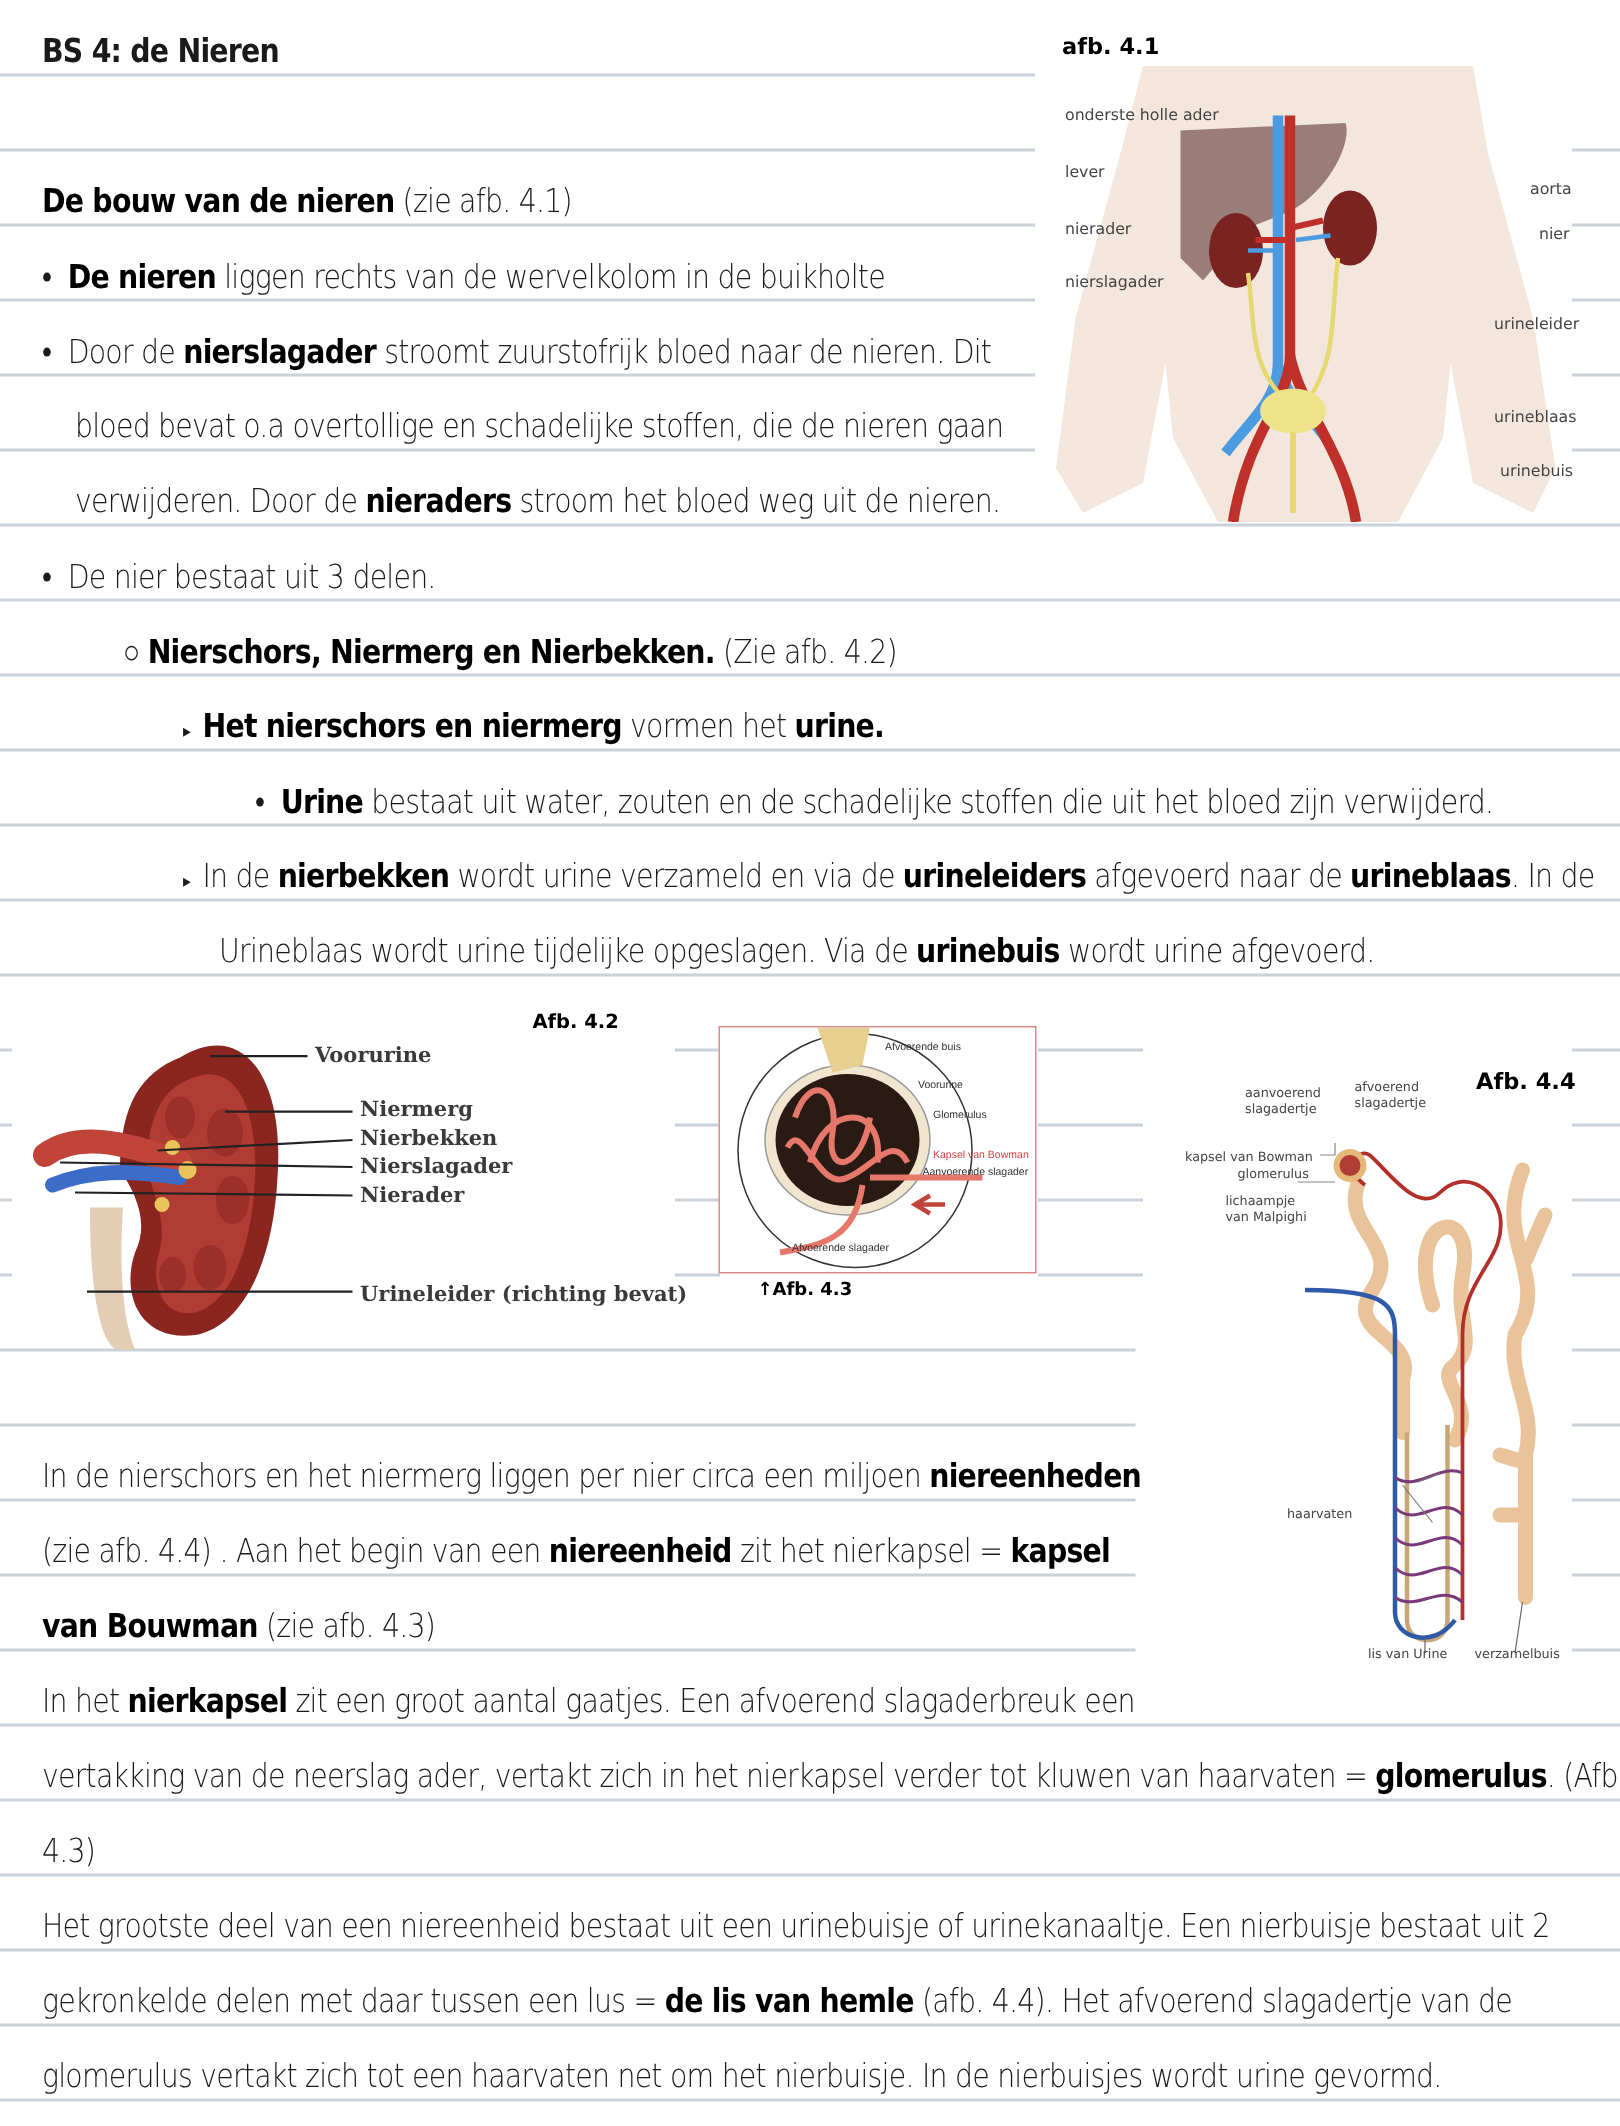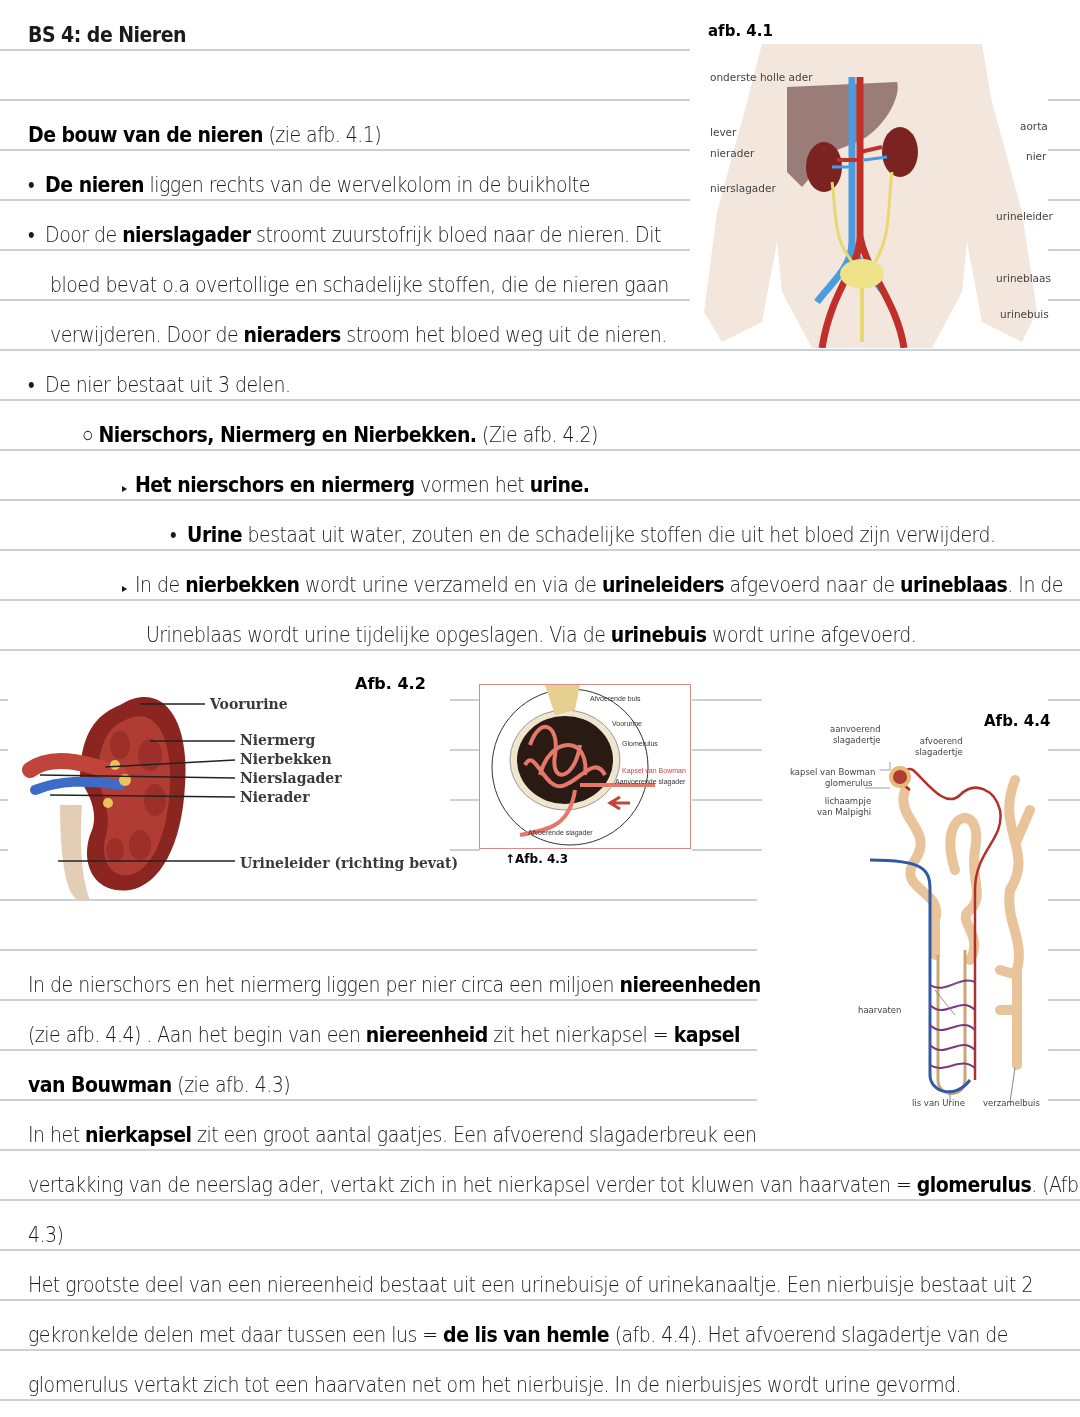--- a/index.html
+++ b/index.html
@@ -15,21 +15,21 @@
     transform-origin: left bottom; transform: scaleX(0.86);
     font-family: "DejaVu Sans", sans-serif; font-weight: 300; color: #1a1a1a;
   }
   .txt b { font-weight: bold; color: #000; }
   .title { font-size: 22px; }
   .hand { position: absolute; font-family: "DejaVu Sans", sans-serif; font-weight: bold; font-size: 15px; color: #000; }
   .fig { position: absolute; }
   .lbl { position: absolute; font-family: "DejaVu Sans", sans-serif; font-size: 10.5px; color: #444; white-space: nowrap; margin-left: 14px; }
   .lbl2 { position: absolute; font-family: "DejaVu Serif", serif; font-weight: bold; font-size: 14px; color: #3a3a3a; white-space: nowrap; }
   .lbl3 { position: absolute; font-family: "Liberation Sans", sans-serif; font-size: 7px; color: #333; white-space: nowrap; }
-  .lbl4 { position: absolute; font-family: "DejaVu Sans", sans-serif; font-size: 8.5px; color: #444; white-space: nowrap; text-align: right; line-height: 11px; }
+  .lbl4 { position: absolute; font-family: "DejaVu Sans", sans-serif; font-size: 8.5px; color: #444; white-space: nowrap; text-align: left; line-height: 11px; }
 </style>
 </head>
 <body>
 
 <div>
   <div class="rule" style="top:49px;width:690px"></div>
   <div class="rule" style="top:99px;width:690px"></div>
     <div class="rule" style="top:99px;left:1048px;width:32px"></div>
   <div class="rule" style="top:149px;width:690px"></div>
     <div class="rule" style="top:149px;left:1048px;width:32px"></div>
@@ -161,31 +161,31 @@
     <path d="M168 195 C175 230 205 260 212 306" stroke="#c0302a" stroke-width="7" fill="none"></path>
     <ellipse cx="132" cy="125" rx="18" ry="25" fill="#7a2320"></ellipse>
     <ellipse cx="208" cy="110" rx="18" ry="25" fill="#7a2320"></ellipse>
     <path d="M145 118 L168 118 M190 105 L168 110" stroke="#c0302a" stroke-width="4"></path>
     <path d="M140 125 L158 125 M195 115 L172 118" stroke="#4a9be0" stroke-width="3"></path>
     <path d="M140 140 C145 175 140 200 165 225 M200 130 C195 170 200 195 180 225" stroke="#e8d870" stroke-width="3" fill="none"></path>
     <ellipse cx="170" cy="232" rx="22" ry="15" fill="#efe38a"></ellipse>
     <path d="M170 246 L170 300" stroke="#e8d870" stroke-width="4"></path>
   </svg>
   <div class="lbl" style="left:4px;top:29px;">onderste holle ader</div>
-  <div class="lbl" style="left:4px;top:84px;">lever</div>
+  <div class="lbl" style="left:4px;top:67px;">lever</div>
   <div class="lbl" style="left:4px;top:105px;">nierader</div>
   <div class="lbl" style="left:4px;top:140px;">nierslagader</div>
   <div class="lbl" style="left:314px;top:78px;">aorta</div>
   <div class="lbl" style="left:320px;top:108px;">nier</div>
   <div class="lbl" style="left:290px;top:168px;">urineleider</div>
   <div class="lbl" style="left:290px;top:230px;">urineblaas</div>
   <div class="lbl" style="left:294px;top:266px;">urinebuis</div>
 </div>
 
-<div class="hand" style="left:355px;top:674px;font-size:16px;">Afb. 4.2</div>
+<div class="hand" style="left:355px;top:674px;font-size:13px;">Afb. 4.2</div>
 <div class="fig" style="left:10px;top:685px;width:450px;height:215px;">
   <svg width="450" height="215" viewBox="0 0 450 215">
     <path d="M50 120 C50 190 60 215 70 215 L80 215 C70 190 70 150 72 120 Z" fill="#e3cdb4"></path>
     <path d="M110 20 C150 -5 180 30 175 100 C172 160 150 200 120 205 C85 210 70 180 80 150 C90 130 80 110 70 95 C70 50 85 30 110 20 Z" fill="#8b2520"></path>
     <path d="M115 35 C145 20 162 50 160 100 C158 150 142 185 120 190 C98 194 90 170 96 150 C102 130 92 110 88 95 C88 60 98 42 115 35 Z" fill="#b03c33"></path>
     <g fill="#9c2f2a">
         <ellipse cx="110" cy="60" rx="10" ry="14"></ellipse>
         <ellipse cx="140" cy="70" rx="12" ry="16"></ellipse>
         <ellipse cx="145" cy="115" rx="11" ry="16"></ellipse>
         <ellipse cx="130" cy="160" rx="11" ry="15"></ellipse>
@@ -259,21 +259,21 @@
       <path d="M145 345 C160 355 175 335 190 348"></path>
     </g>
     <circle cx="115" cy="57" r="11" fill="#e6b87a"></circle>
     <circle cx="115" cy="57" r="7" fill="#b03c33"></circle>
     <path d="M95 50 L105 50 L105 42 M80 68 L105 68" stroke="#888" stroke-width="0.8" fill="none"></path>
     <path d="M175 262 L160 268 M170 295 L150 270" stroke="#777" stroke-width="0.8"></path>
     <path d="M165 372 L165 382 M230 348 L225 382" stroke="#666" stroke-width="0.8"></path>
   </svg>
   <div class="lbl4" style="left:45px;top:4px;"><span style="white-space:pre-line;">aanvoerend
 slagadertje</span></div>
-  <div class="lbl4" style="left:118px;top:16px;margin-left:12px;"><span style="white-space:pre-line;">afvoerend
+  <div class="lbl4" style="left:118px;top:0;"><span style="white-space:pre-line;">afvoerend
 slagadertje</span></div>
   <div class="lbl4" style="left:5px;top:47px;">kapsel van Bowman</div>
   <div class="lbl4" style="left:40px;top:58px;">glomerulus</div>
   <div class="lbl4" style="left:32px;top:76px;"><span style="white-space:pre-line;">lichaampje
 van Malpighi</span></div>
   <div class="lbl4" style="left:73px;top:285px;">haarvaten</div>
   <div class="lbl4" style="left:127px;top:378px;">lis van Urine</div>
   <div class="lbl4" style="left:198px;top:378px;">verzamelbuis</div>
 </div>
 

